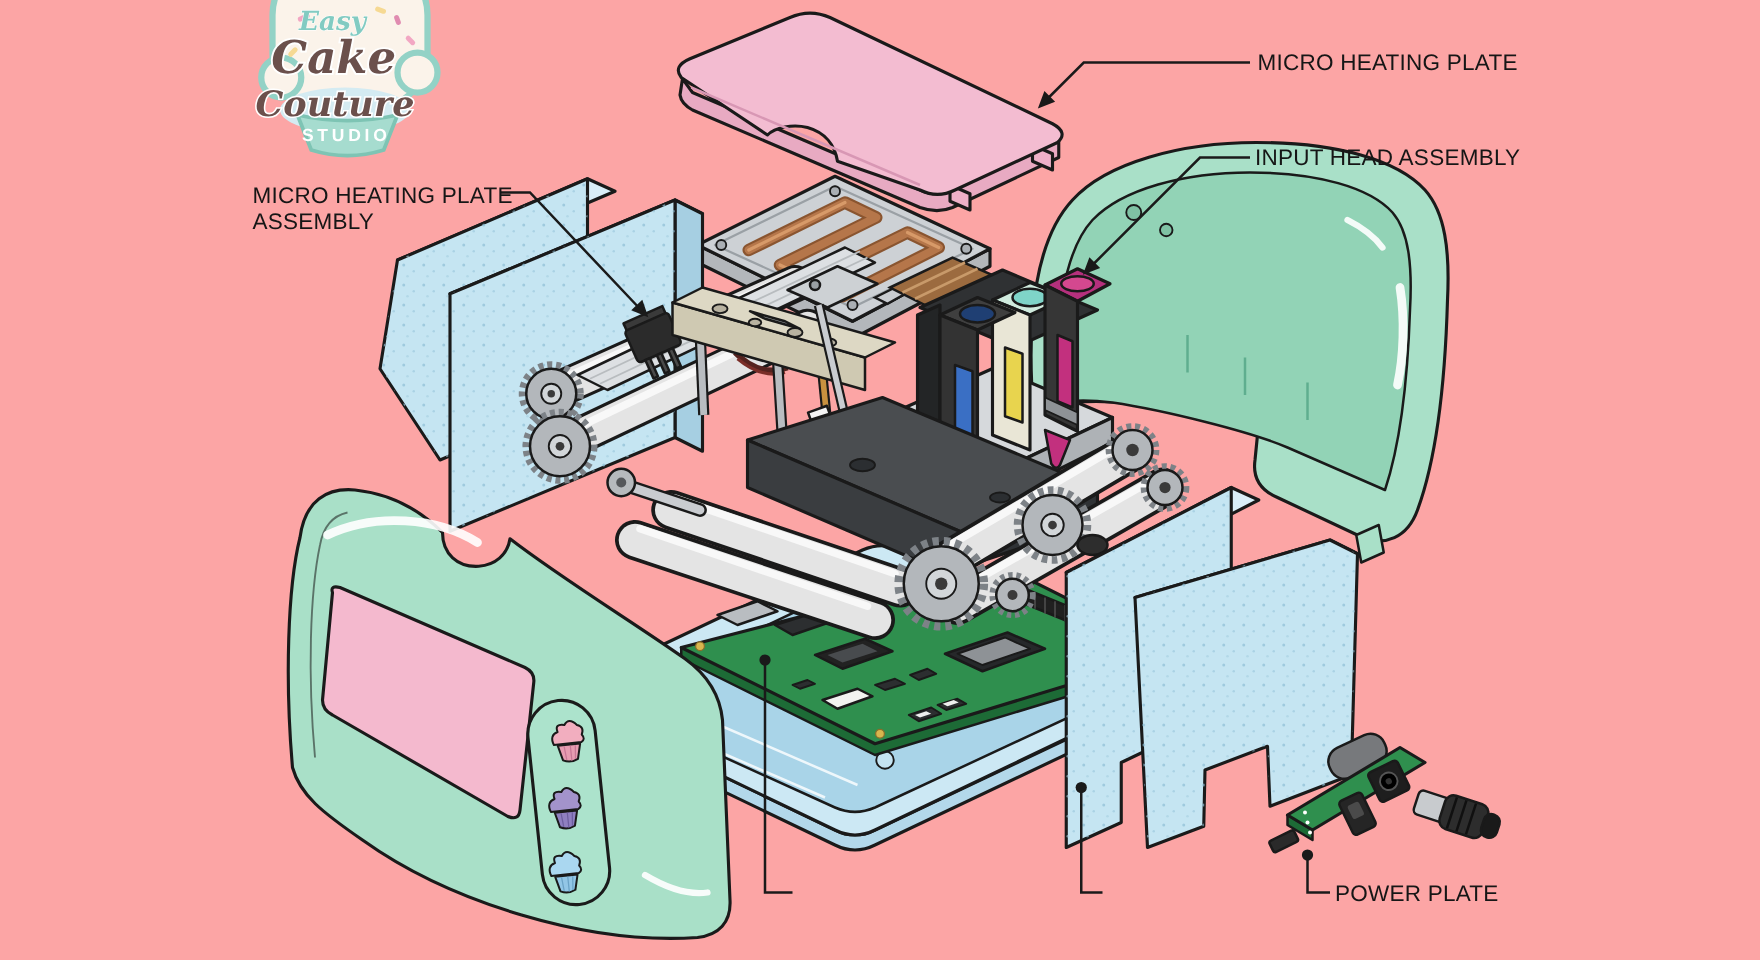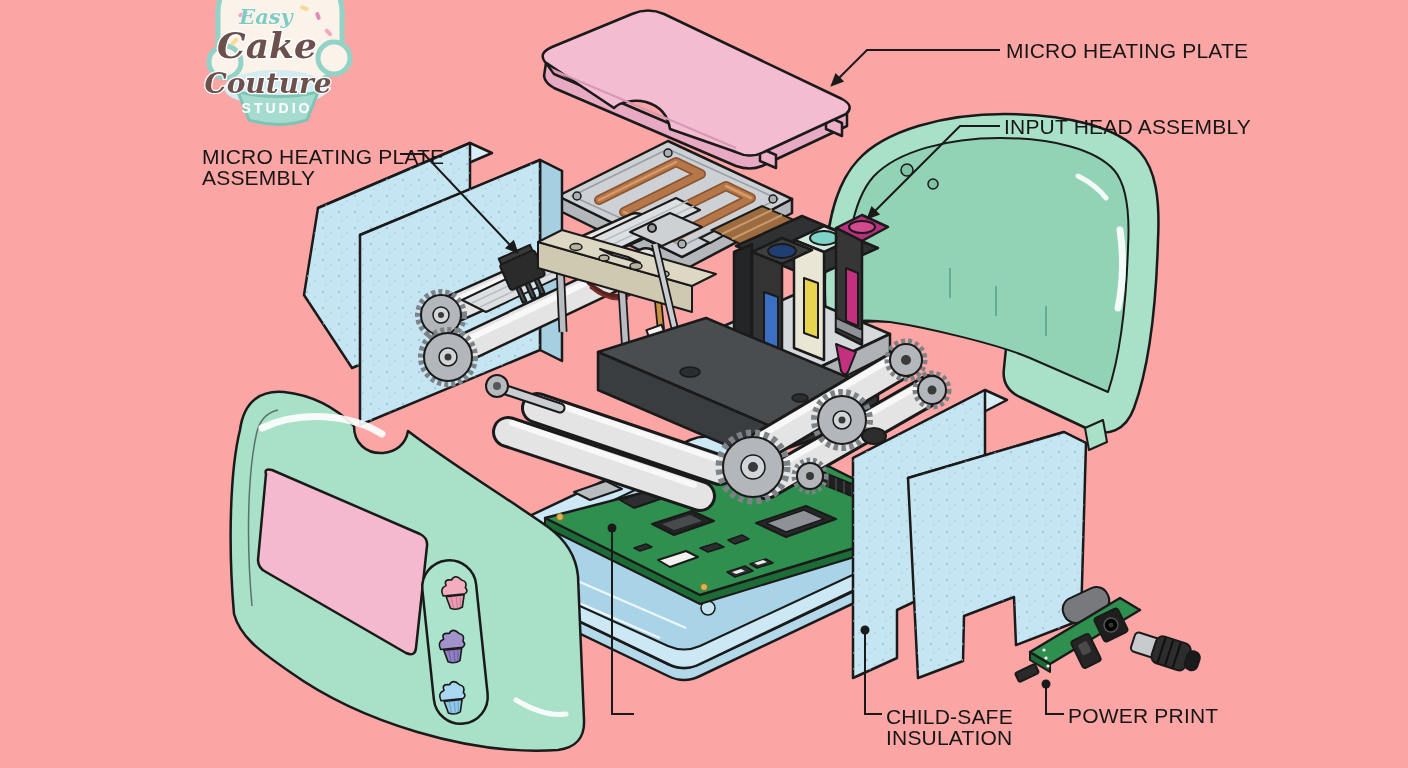--- a/index.html
+++ b/index.html
@@ -1,19 +1,19 @@
 <!DOCTYPE html>
 <html><head>
 <meta charset="utf-8">
 <style>
   html,body{margin:0;padding:0;background:#fff;}
   .stage{position:relative;width:1408px;height:768px;background:#fca5a5;overflow:hidden;
          font-family:"Liberation Sans",sans-serif;}
   .stage svg{position:absolute;left:0;top:0;}
-  .callout{position:absolute;color:#161616;font-size:21px;line-height:21px;
+  .callout{position:absolute;color:#161616;font-size:18px;line-height:21px;
            letter-spacing:.2px;white-space:nowrap;font-family:"Liberation Sans",sans-serif;}
   .logo-script{font-family:"DejaVu Serif","Liberation Serif",serif;font-style:italic;font-weight:bold;}
   .logo-studio{font-family:"Liberation Sans",sans-serif;font-weight:bold;letter-spacing:3px;}
 </style>
 </head>
 <body>
 
 <div class="stage">
 
 <svg width="1408" height="768" viewBox="0 0 1408 768">
@@ -378,21 +378,17 @@
 <div class="callout" style="left:1006px;top:40px">
   <span>MICRO HEATING PLATE</span>
 </div>
 <div class="callout" style="left:1004px;top:116px">
   <span>INPUT HEAD ASSEMBLY</span>
 </div>
 <div class="callout" style="left:202px;top:146px">
   <div>MICRO HEATING PLATE</div>
   <div>ASSEMBLY</div>
 </div>
-<div class="callout" style="left:886px;top:706px">
-  <div>CHILD-SAFE</div>
-  <div>INSULATION</div>
-</div>
 <div class="callout" style="left:1068px;top:705px">
-  <span>POWER PRINT</span>
+  <span>POWER PLATE</span>
 </div>
 
 </div>
 
 </body></html>

